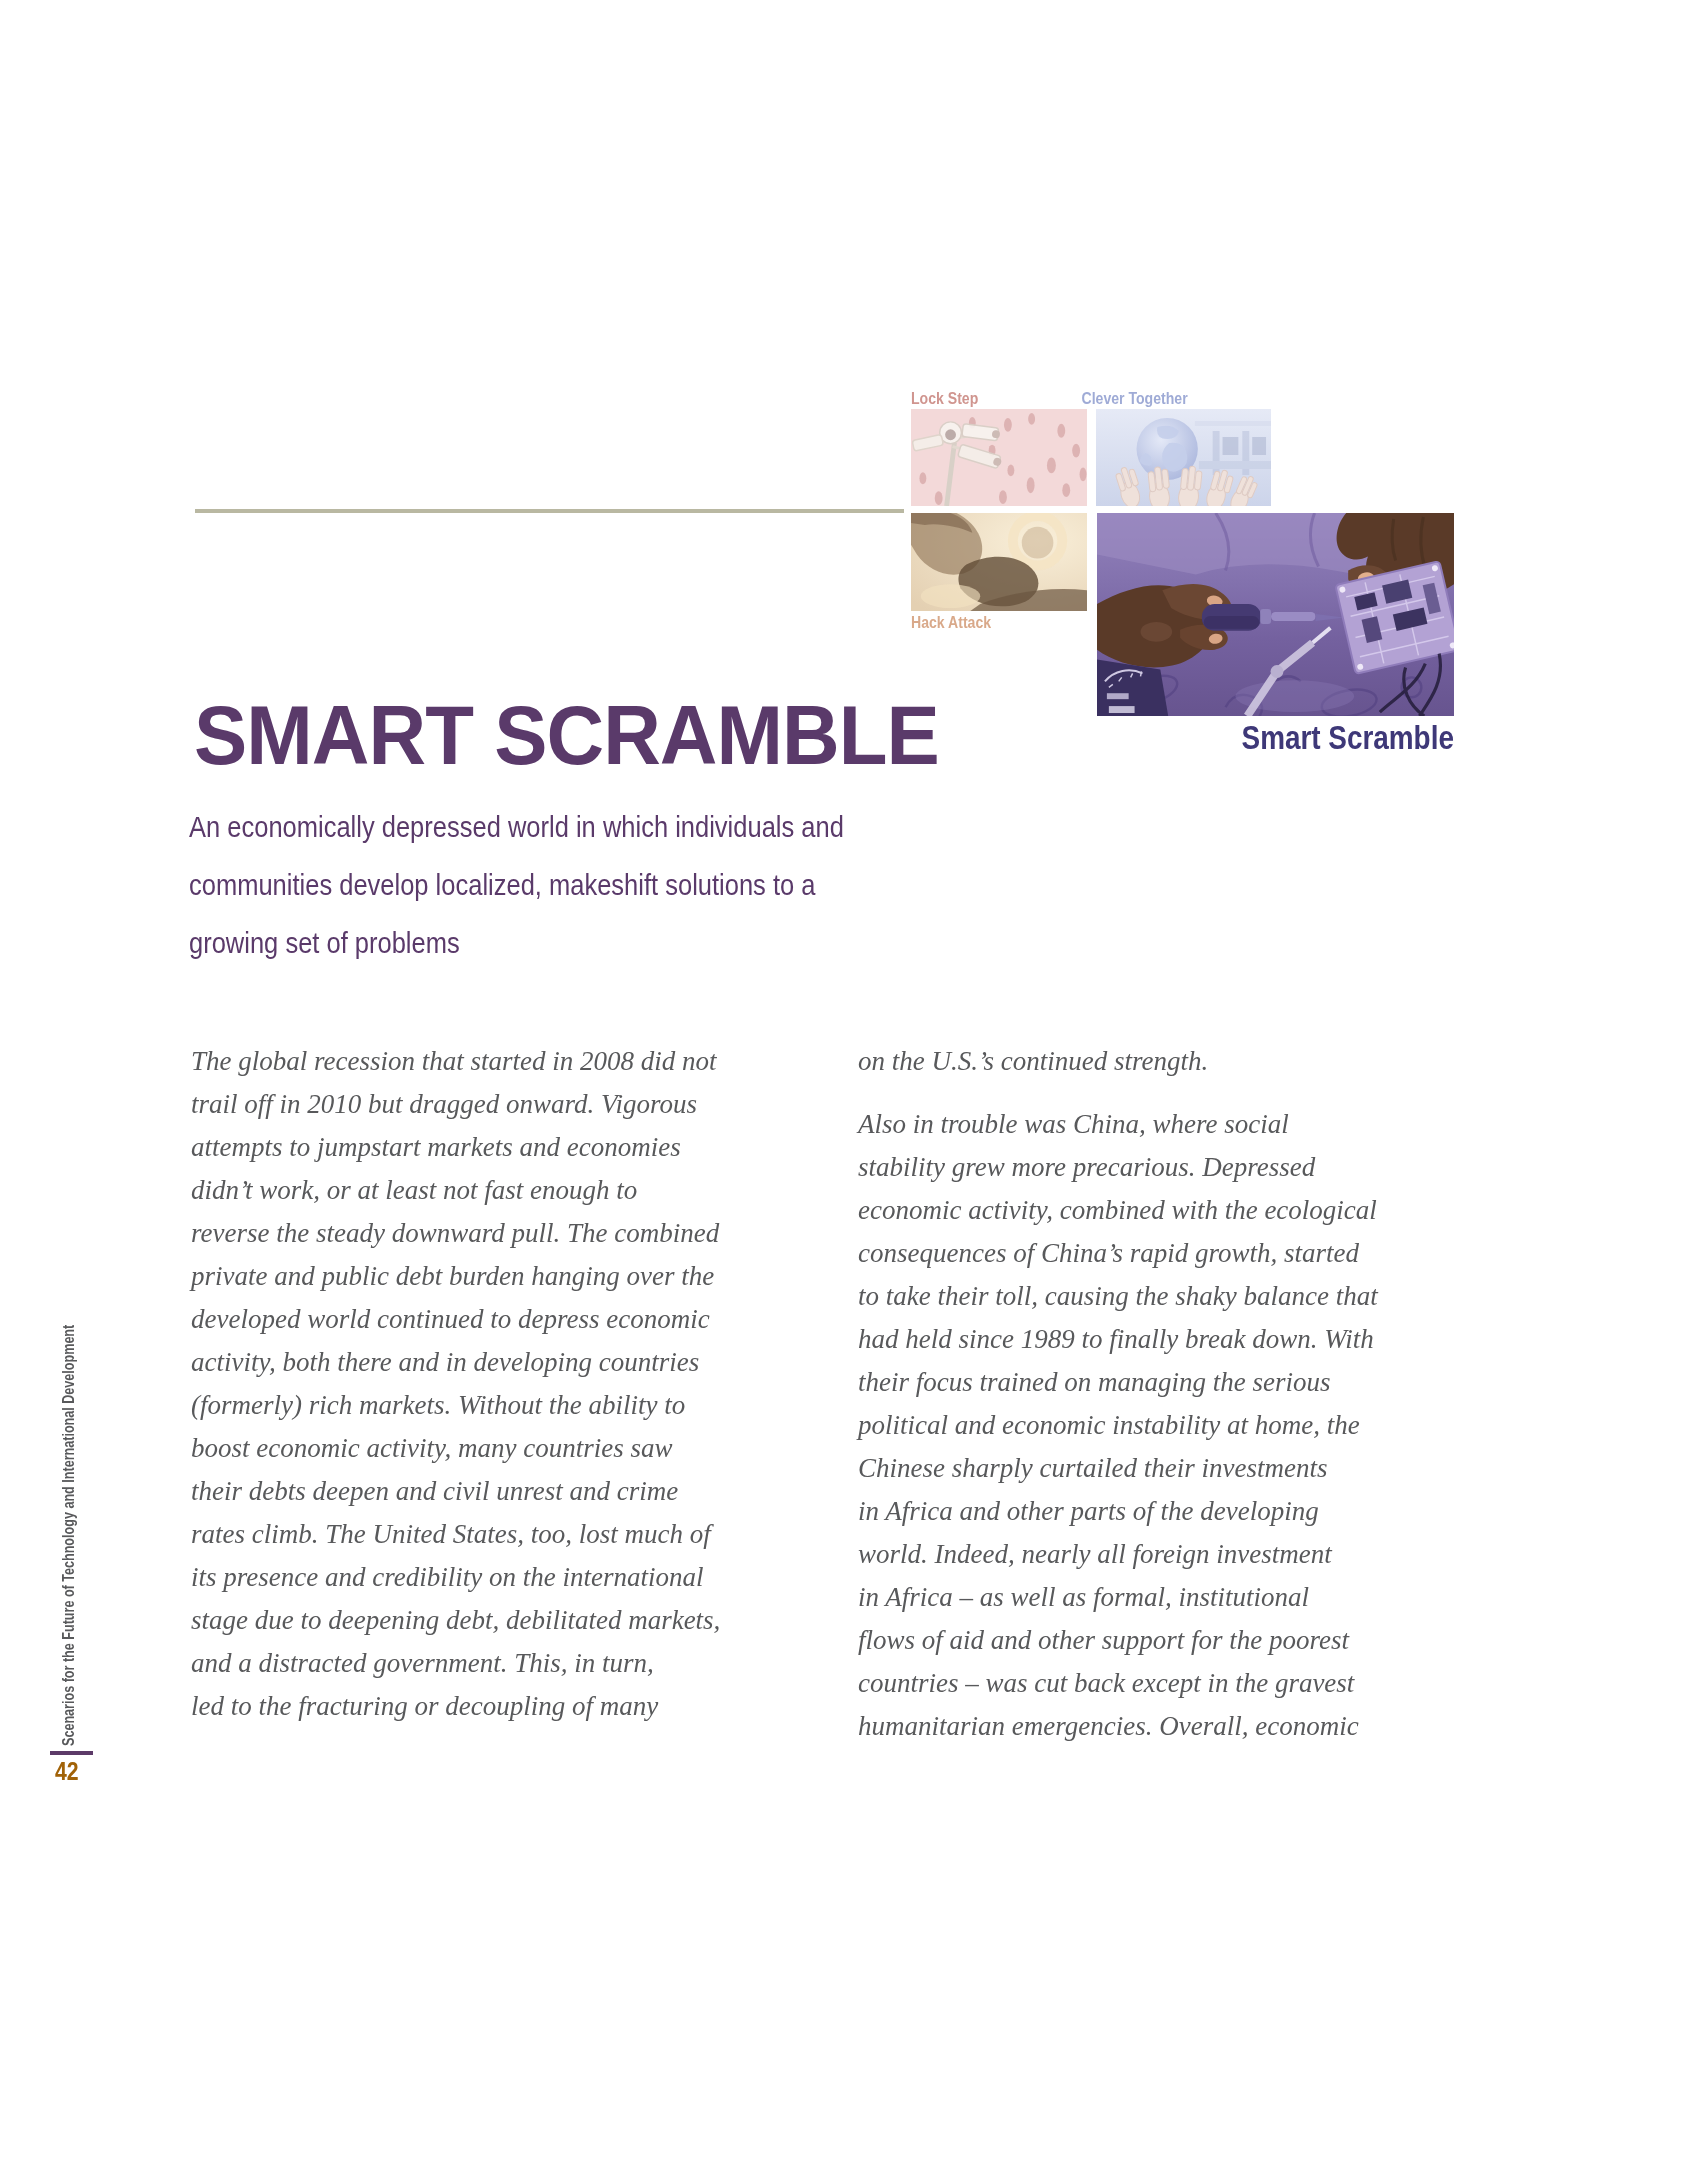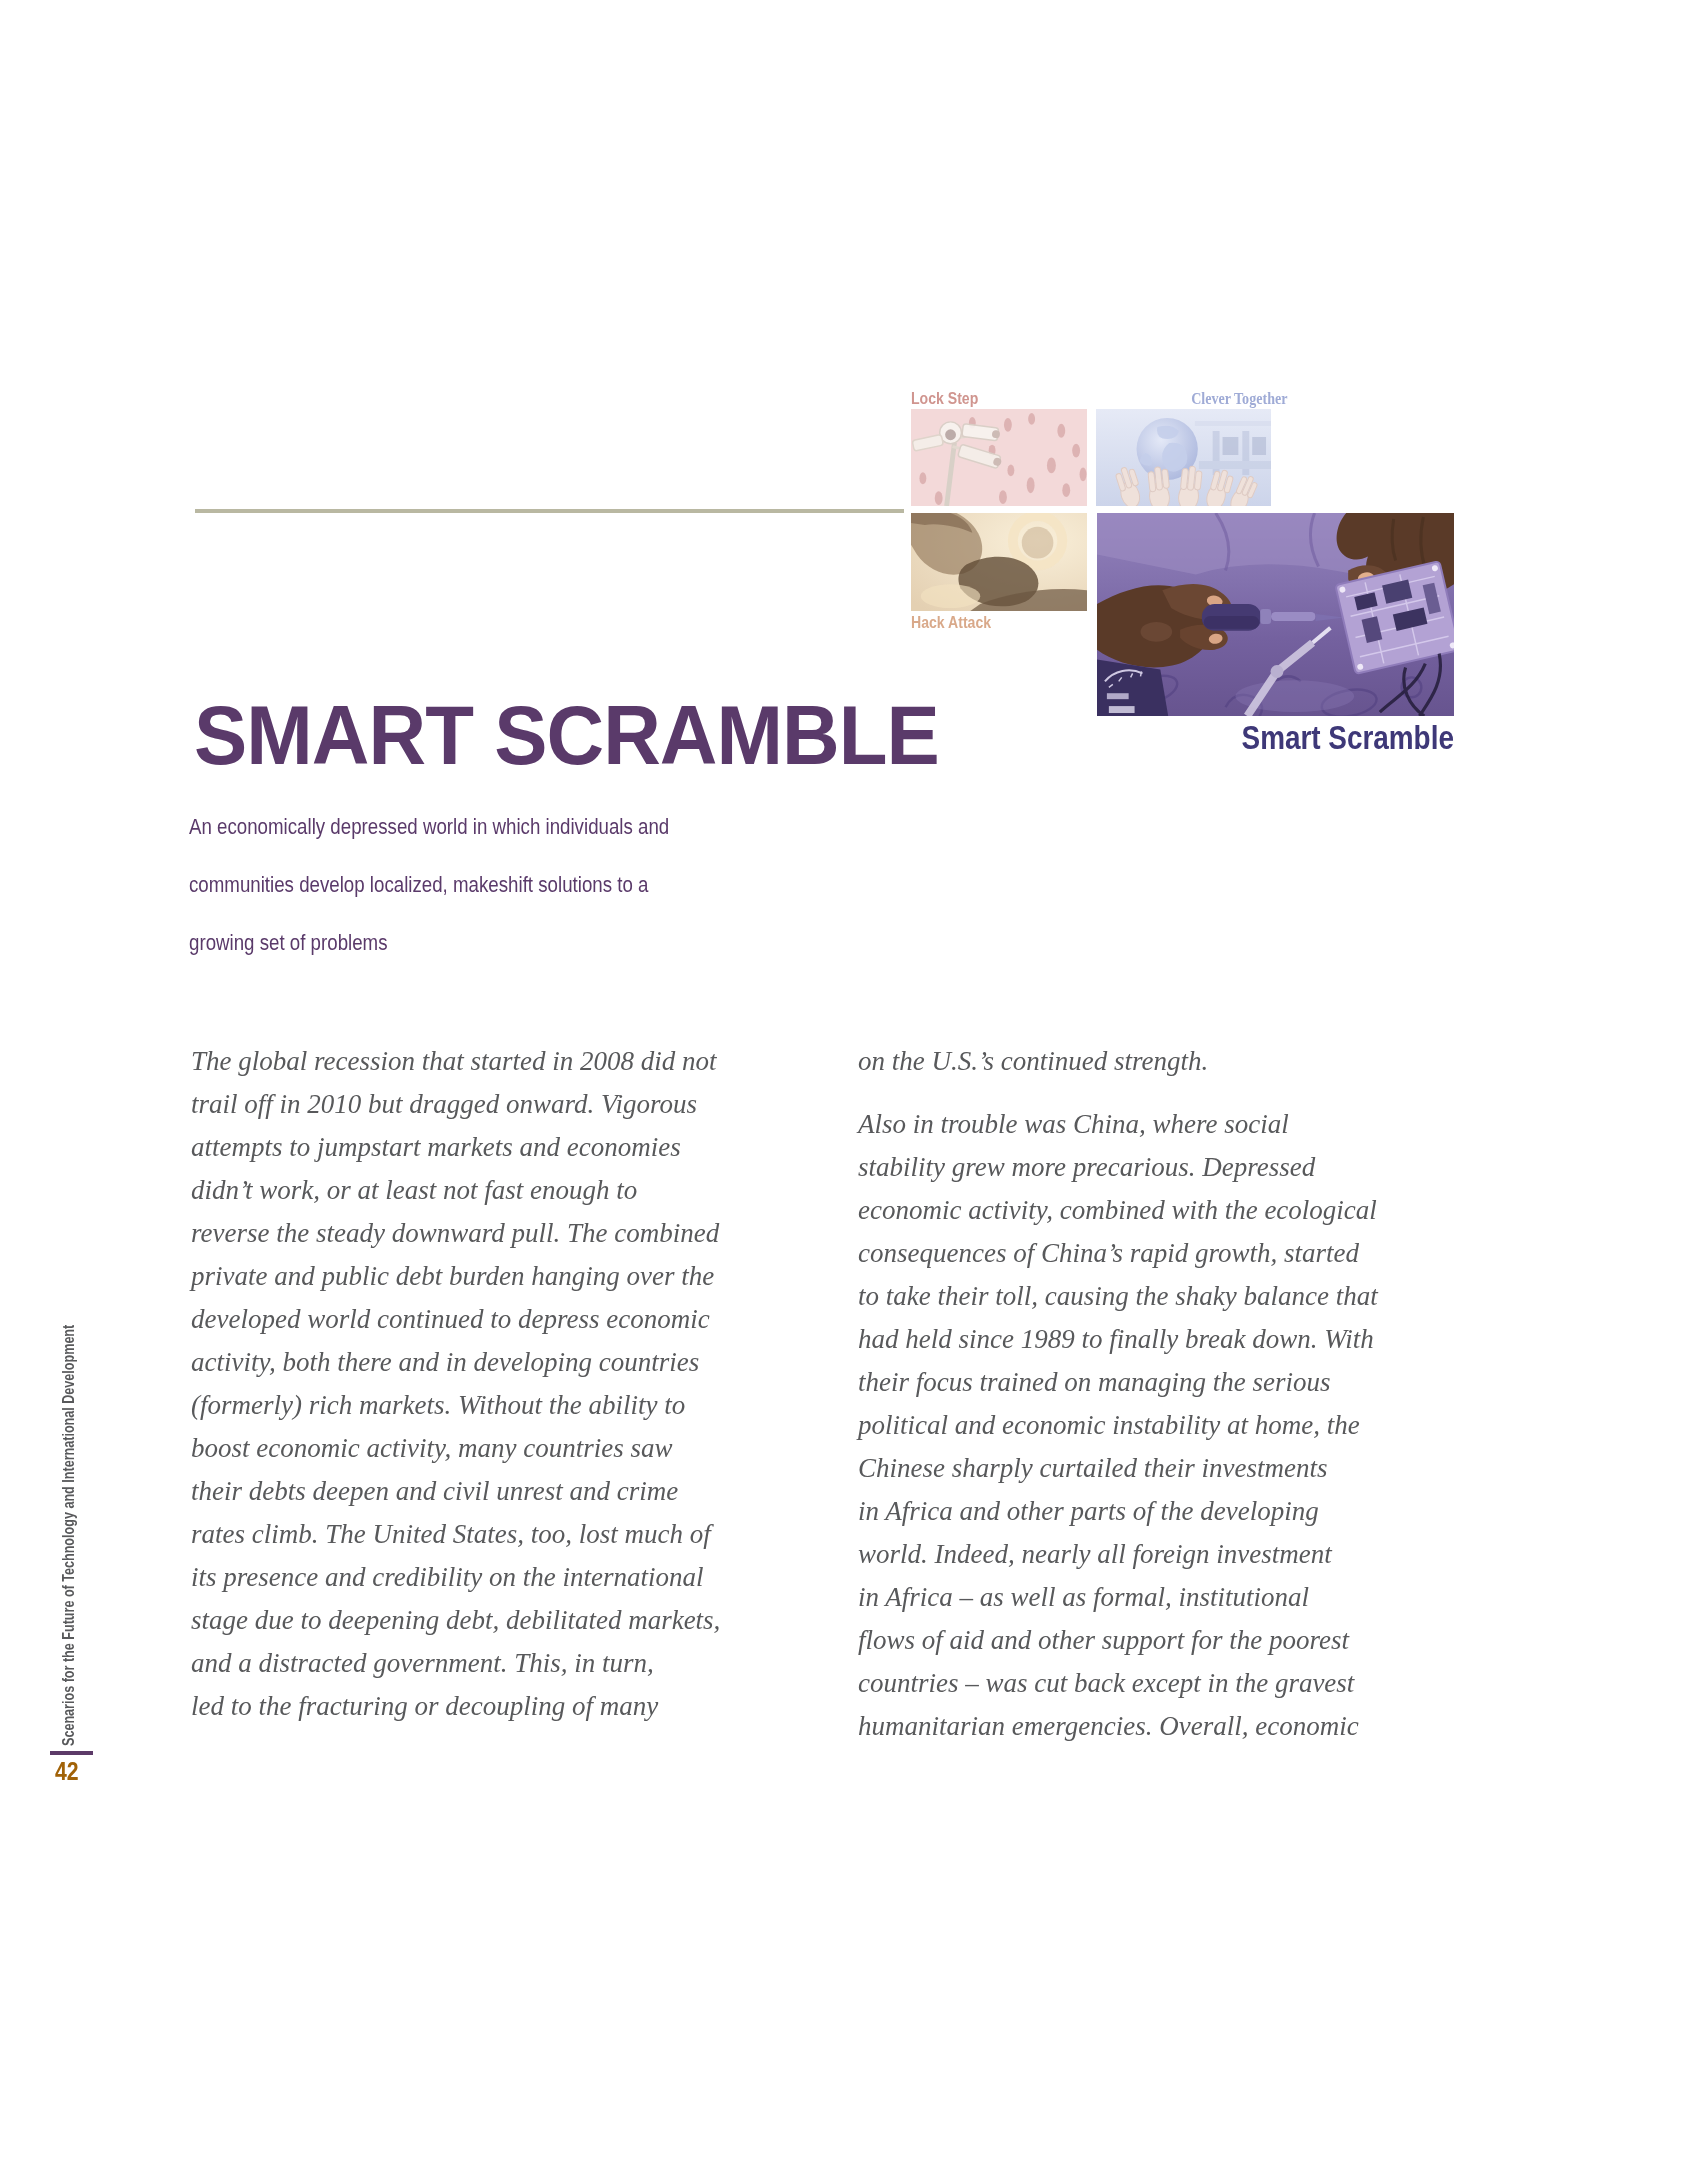--- a/index.html
+++ b/index.html
@@ -14,33 +14,33 @@
   .thumb{overflow:hidden;}
   .thumb svg{display:block;width:100%;height:100%;}
   .t-lockstep{left:911px;top:409px;width:176px;height:97px;}
   .t-clever{left:1096px;top:409px;width:175px;height:97px;}
   .t-hack{left:911px;top:513px;width:176px;height:98px;}
   .t-smart{left:1097px;top:513px;width:357px;height:203px;}
 
   .thumb-label{font-weight:bold;font-size:16px;line-height:16px;white-space:nowrap;}
   .thumb-label .c{display:inline-block;transform:scaleX(0.88);transform-origin:left center;}
   .lbl-lockstep{left:911px;top:391px;color:var(--label-lock-step,#d0958f);}
-  .lbl-clever{left:1112px;top:391px;width:175px;text-align:right;color:var(--label-clever-together,#9fabd6);font-family:Liberation Serif, serif;}
+  .lbl-clever{left:1040px;top:391px;width:175px;text-align:center;color:var(--label-clever-together,#9fabd6);}
   .lbl-clever .c{transform-origin:right center;}
   .lbl-hack{left:911px;top:615px;color:var(--label-hack-attack,#d9a98a);}
   .cap-smart{left:1097px;top:720px;width:357px;text-align:right;
              font-weight:bold;font-size:34px;line-height:34px;white-space:nowrap;
              color:var(--label-smart-scramble,#3e3878);}
   .cap-smart .c{display:inline-block;transform:scaleX(0.82);transform-origin:right center;}
 
   
   .headline{left:194px;top:693px;white-space:nowrap;color:var(--title-purple,#5a3a6a);
             font-weight:bold;font-size:84px;line-height:84px;letter-spacing:-1px;}
   .headline .c{display:inline-block;transform:scaleX(0.95);transform-origin:left top;}
-  .subtitle{left:189px;top:798px;color:var(--title-purple,#5a3a6a);font-size:22px;}
+  .subtitle{left:189px;top:798px;color:var(--title-purple,#5a3a6a);font-size:30px;}
   .subtitle .subline{height:58px;line-height:58px;white-space:nowrap;}
   .subtitle .c{display:inline-block;transform:scaleX(0.85);transform-origin:left center;}
 
   
   .bodycol{font-family:"Liberation Serif",serif;font-size:27px;color:var(--body-gray,#58595b);}
   .bodycol .bodyline{height:43px;line-height:43px;white-space:nowrap;font-style:italic;}
   .col-left{left:191px;top:1040px;width:619px;}
   .col-right{left:858px;top:1040px;width:589px;}
   .para2{margin-top:20px;}
 

